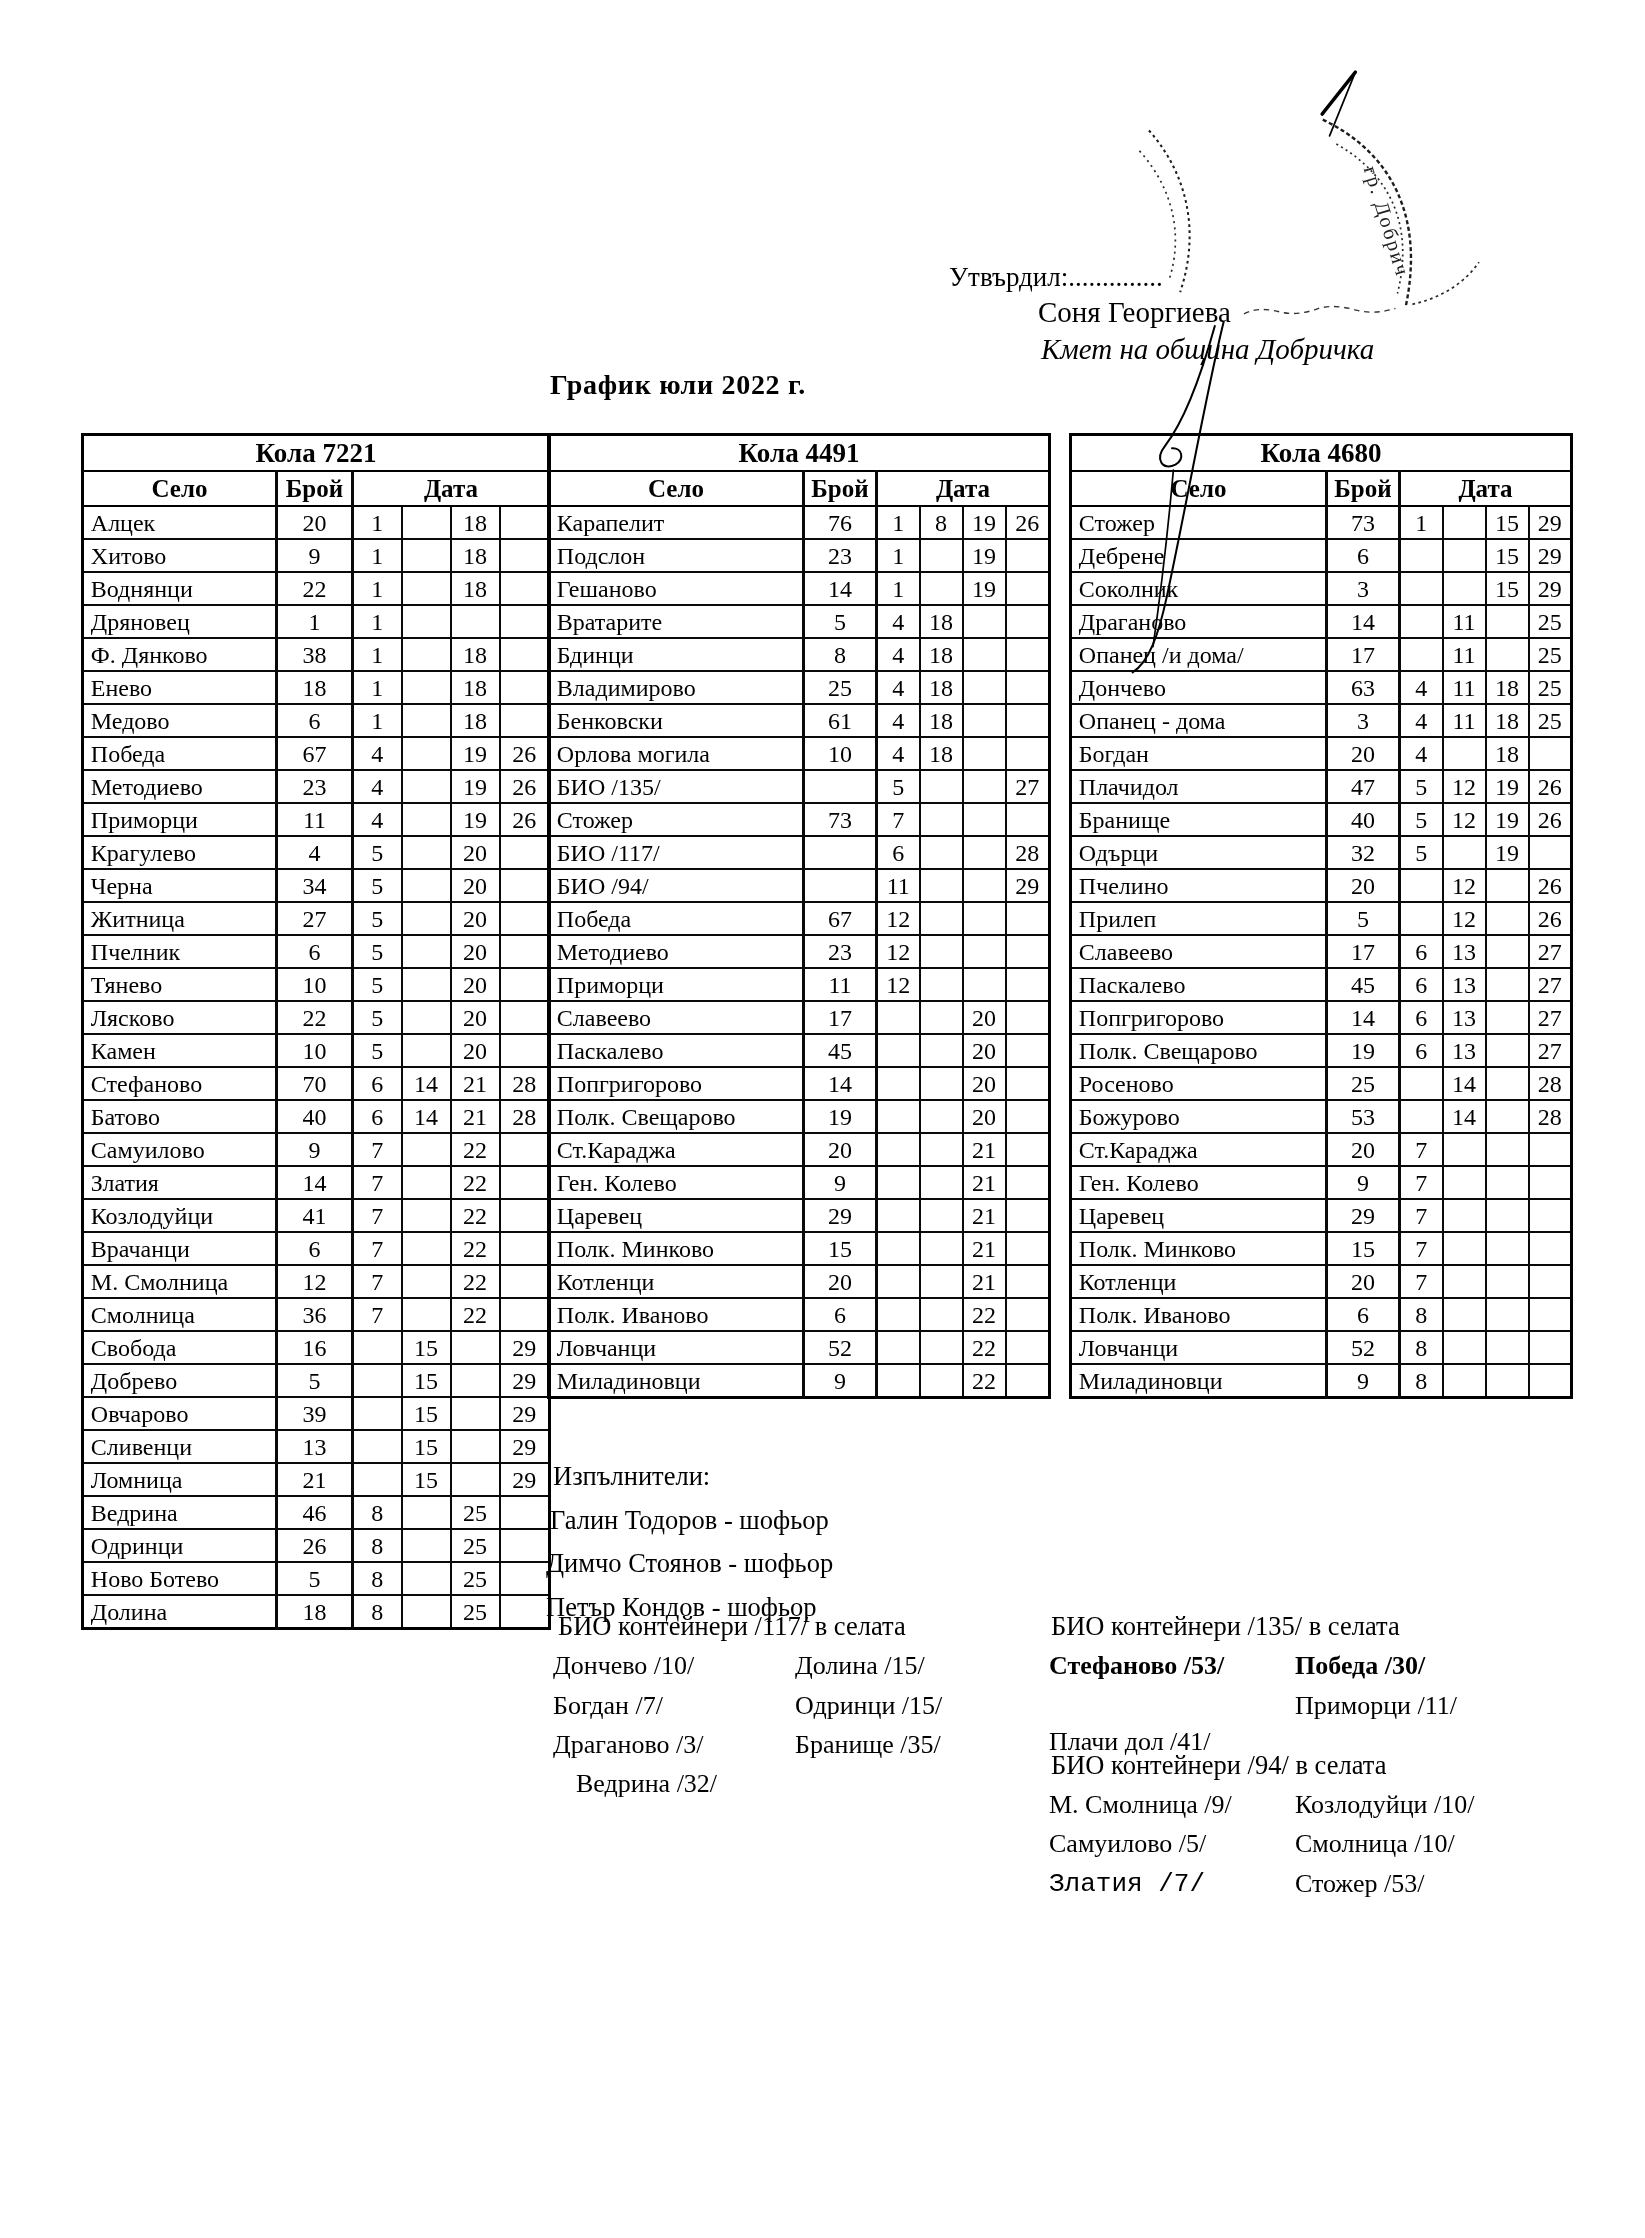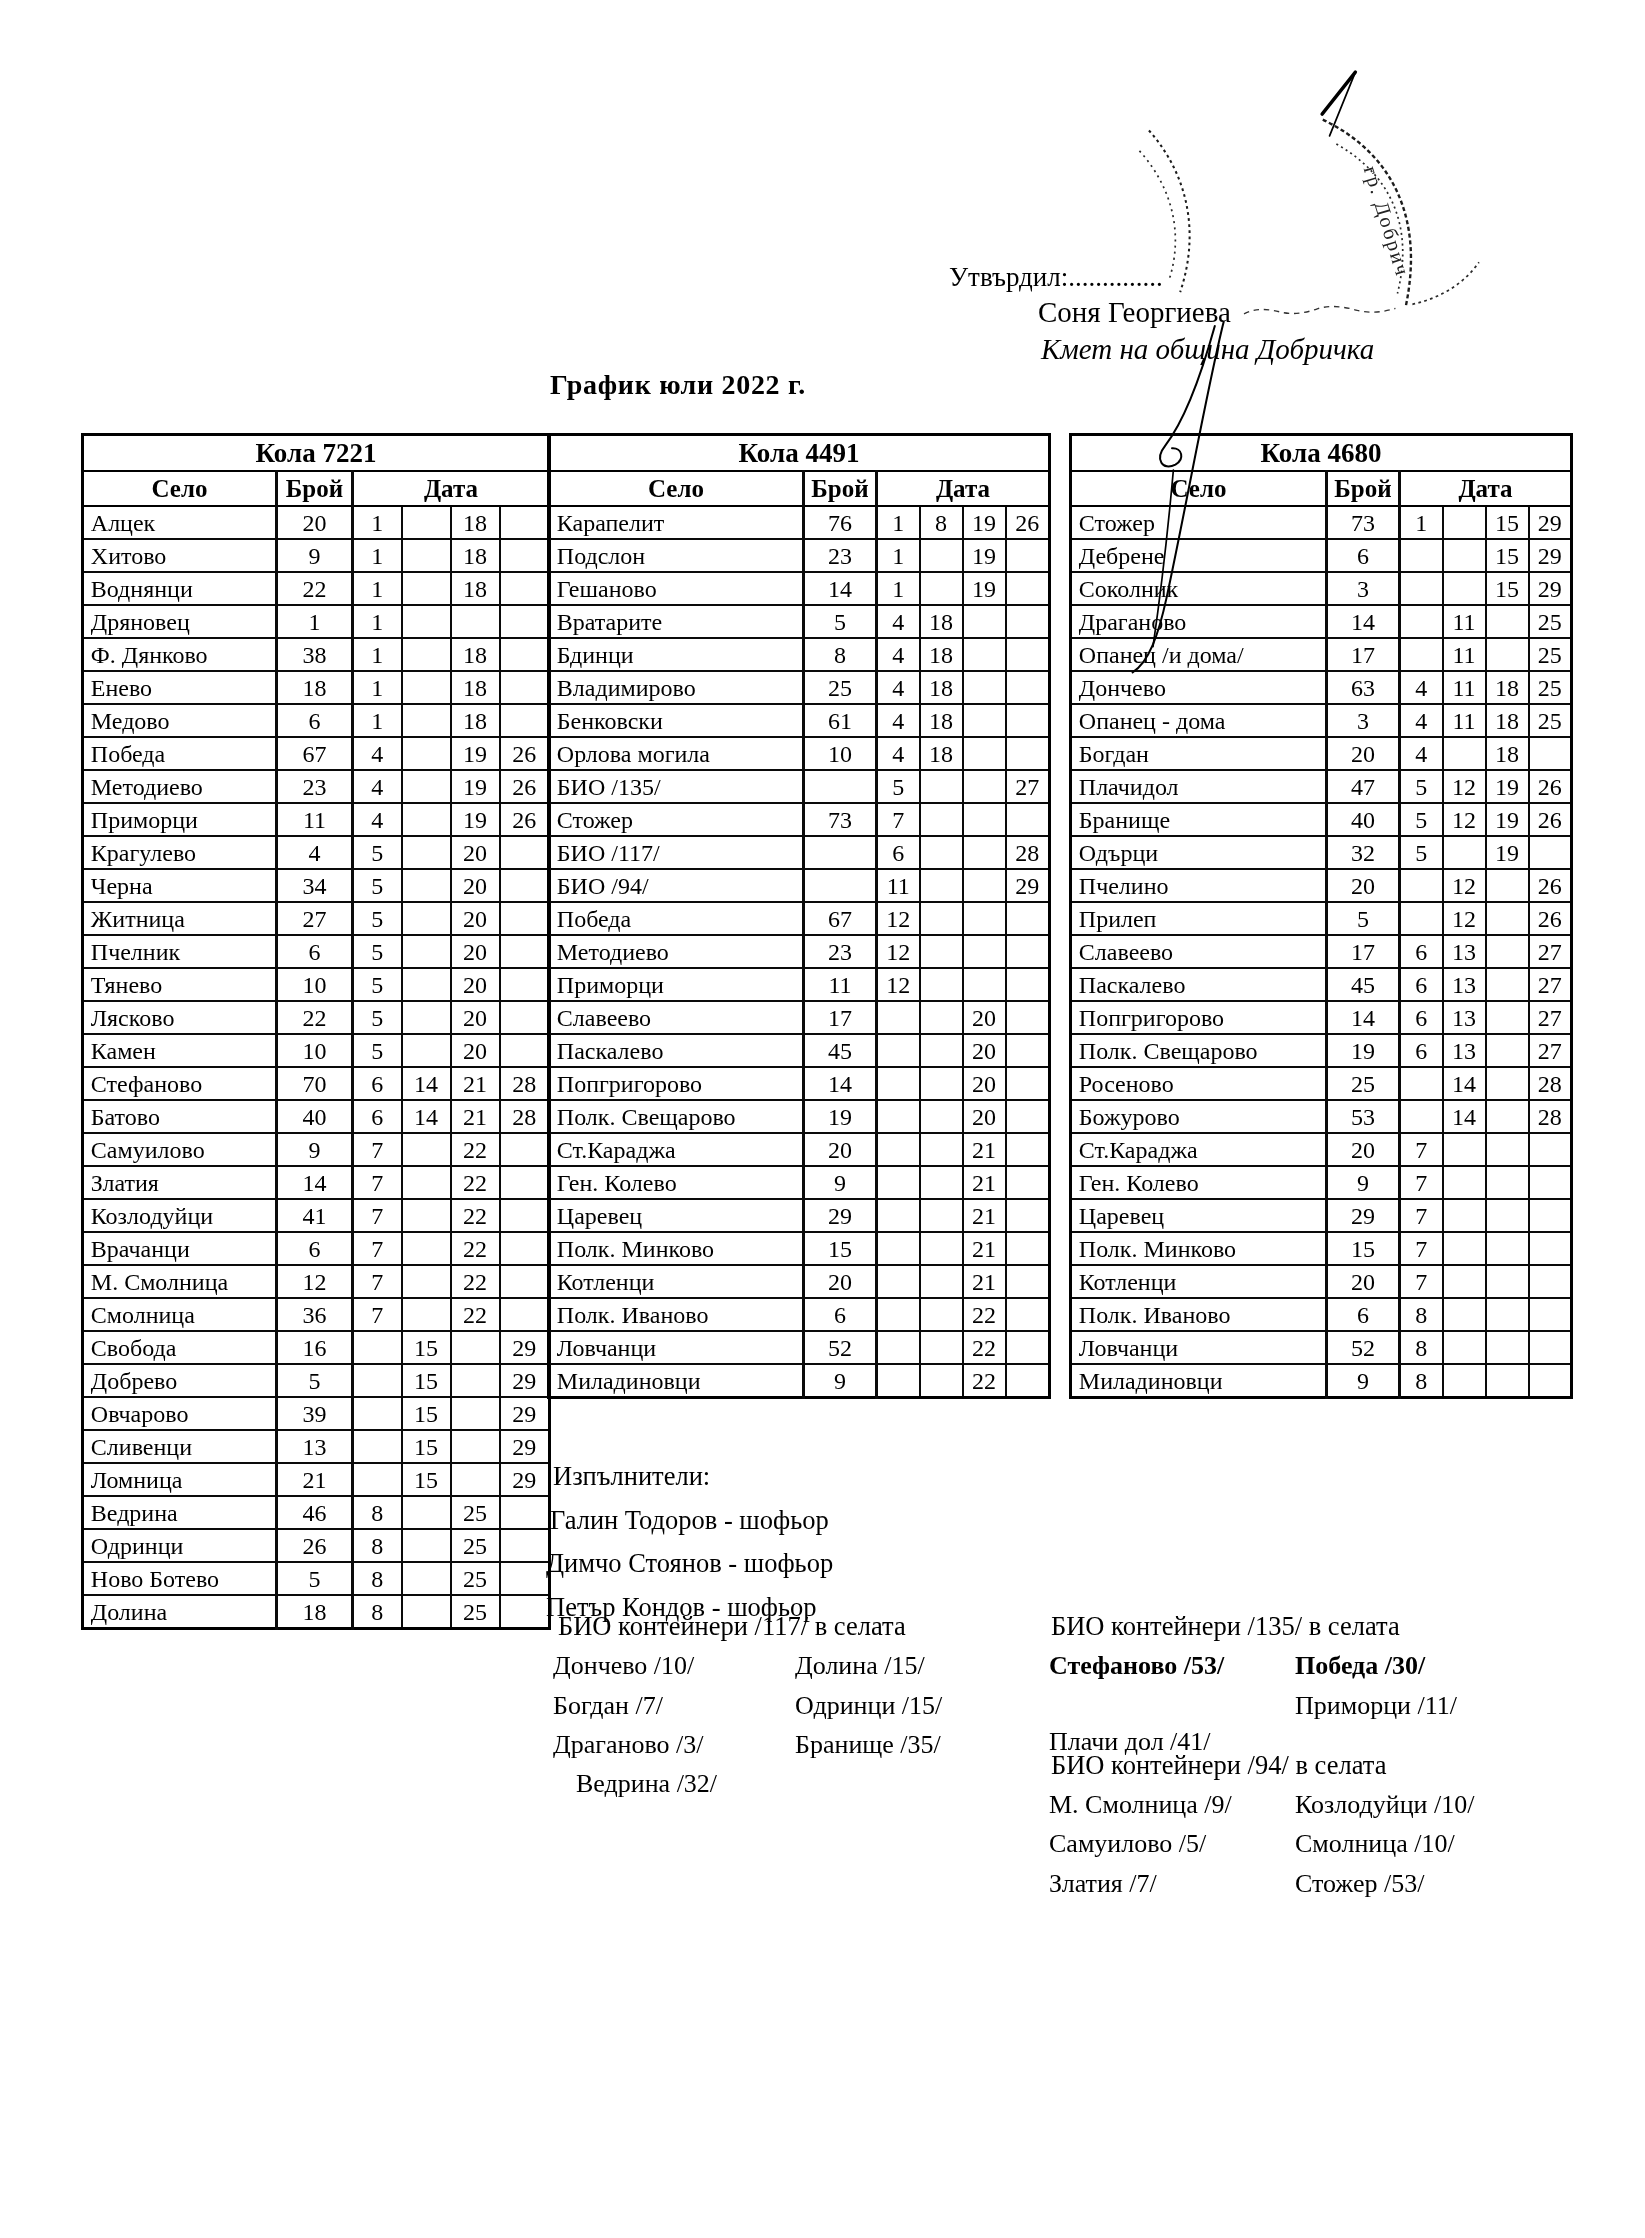--- a/index.html
+++ b/index.html
@@ -882,18 +882,18 @@
   <div class="abs txt" style="left:1051px;top:1750px;">БИО контейнери /94/ в селата</div>
   <div class="bio-row" style="left:1049px;top:1790px;">
     <span class="lcol" style="width:246px;">М. Смолница /9/</span>
     <span>Козлодуйци /10/</span>
   </div>
   <div class="bio-row" style="left:1049px;top:1829px;">
     <span class="lcol" style="width:246px;">Самуилово /5/</span>
     <span>Смолница /10/</span>
   </div>
   <div class="bio-row" style="left:1049px;top:1869px;">
-    <span class="lcol" style="width:246px;">Златия /7/</span>
+    <span class="lcol" style="width:246px;font-family:Liberation Mono, monospace;">Златия /7/</span>
     <span>Стожер /53/</span>
   </div>
 
 </div>
 
 
 </body></html>

